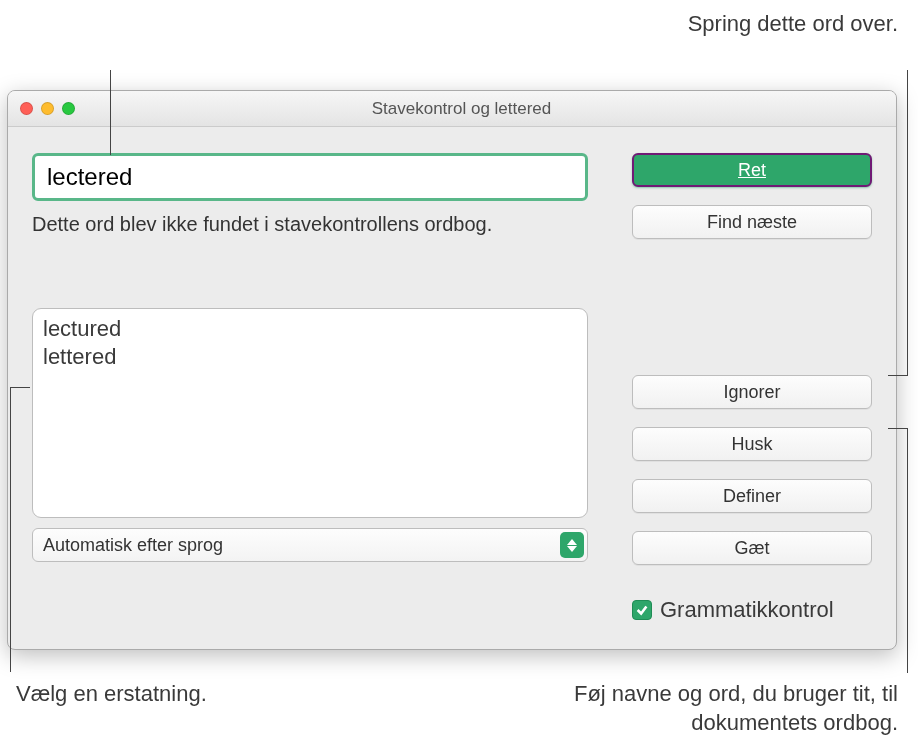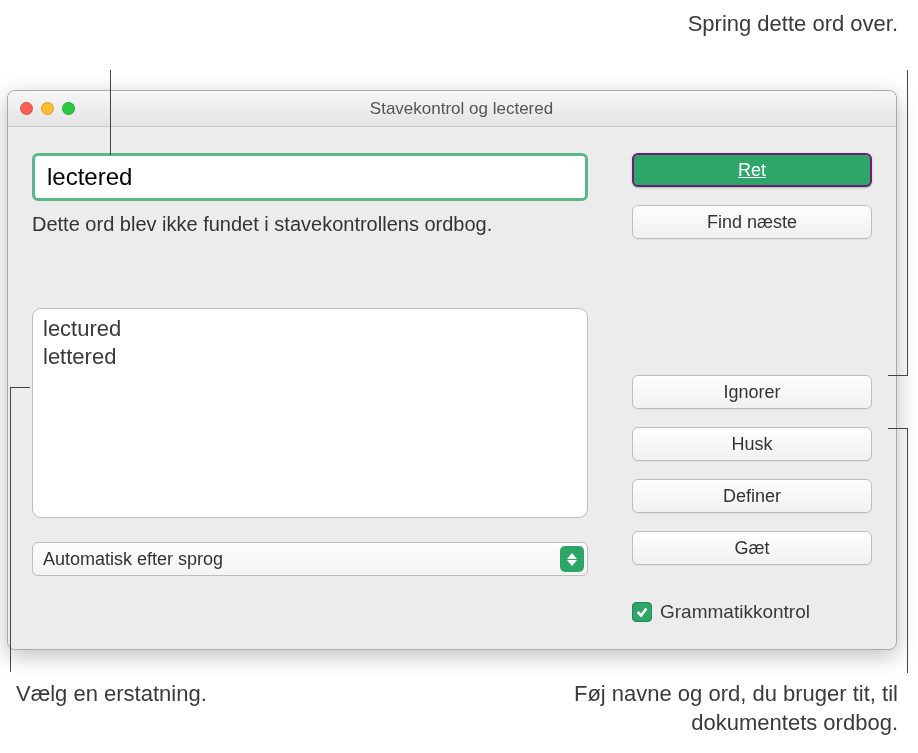--- a/index.html
+++ b/index.html
@@ -86,21 +86,21 @@
     background:#fff;
     border:1px solid #bdbdbd;
     border-radius:9px;
     height: 210px;
     padding: 6px 10px;
     font-size: 22px;
     font-family: Helvetica, Arial, sans-serif;
     overflow:auto;
   }
   .suggestions .item { padding: 1px 0; cursor:pointer; }
-  .lang-row { margin-top: 24px; display:flex;justify-content:center; }
+  .lang-row { margin-top: 10px; display:flex;justify-content:center; }
   .lang-select {
     flex:1;
     height: 34px;
     background: linear-gradient(#fdfdfd,#f3f3f3);
     border:1px solid #bdbdbd;
     border-radius:6px;
     display:flex; align-items:center; padding:0 10px;
     font-size:18px; color:#333;
     position:relative;
   }
@@ -127,21 +127,21 @@
     background:#2ea66a;
     border:2px solid #701a75;
     color:#fff;
     font-weight:500;
     box-shadow: 0 1px 2px rgba(46,166,106,.5);
     text-decoration: underline;
   }
   .spacer-large{height:100px;}
   .check-row {
     display:flex; align-items:center; gap:8px;
-    font-size:19px; margin-top:auto; margin-bottom: 2px;
+    font-size:22px; margin-top:auto; margin-bottom: 2px;
   }
   .checkbox {
     width:20px; height:20px; border-radius:4px; background:#2ea66a;
     display:flex; align-items:center; justify-content:center;
     border:1px solid #1f8c55;
   }
   .checkbox svg { width:14px; height:14px; stroke:#fff; stroke-width:3; fill:none; }
 </style>
 </head>
 <body>
@@ -163,21 +163,21 @@
 <div class="line" style="right:10px; top:428px; width:1px; height:245px;"></div>
 <div class="line" style="right:10px; top:428px; width:20px; height:1px;"></div>
 
 <div class="dialog">
   <div class="titlebar">
     <div class="traffic">
       <div class="dot red"></div>
       <div class="dot yellow"></div>
       <div class="dot green"></div>
     </div>
-    <div class="title">Stavekontrol og lectered</div>
+    <div class="title">Stavekontrol og lettered</div>
   </div>
   <div class="content">
     <div class="main-grid">
       <div class="left-col">
         <div class="error-box">
           <span class="underline">lectered</span>
         </div>
         <div class="explain">Dette ord blev ikke fundet i stavekontrollens ordbog.</div>
         <div class="suggestions" id="suggestion-list">
             <div class="item">lectured</div>

